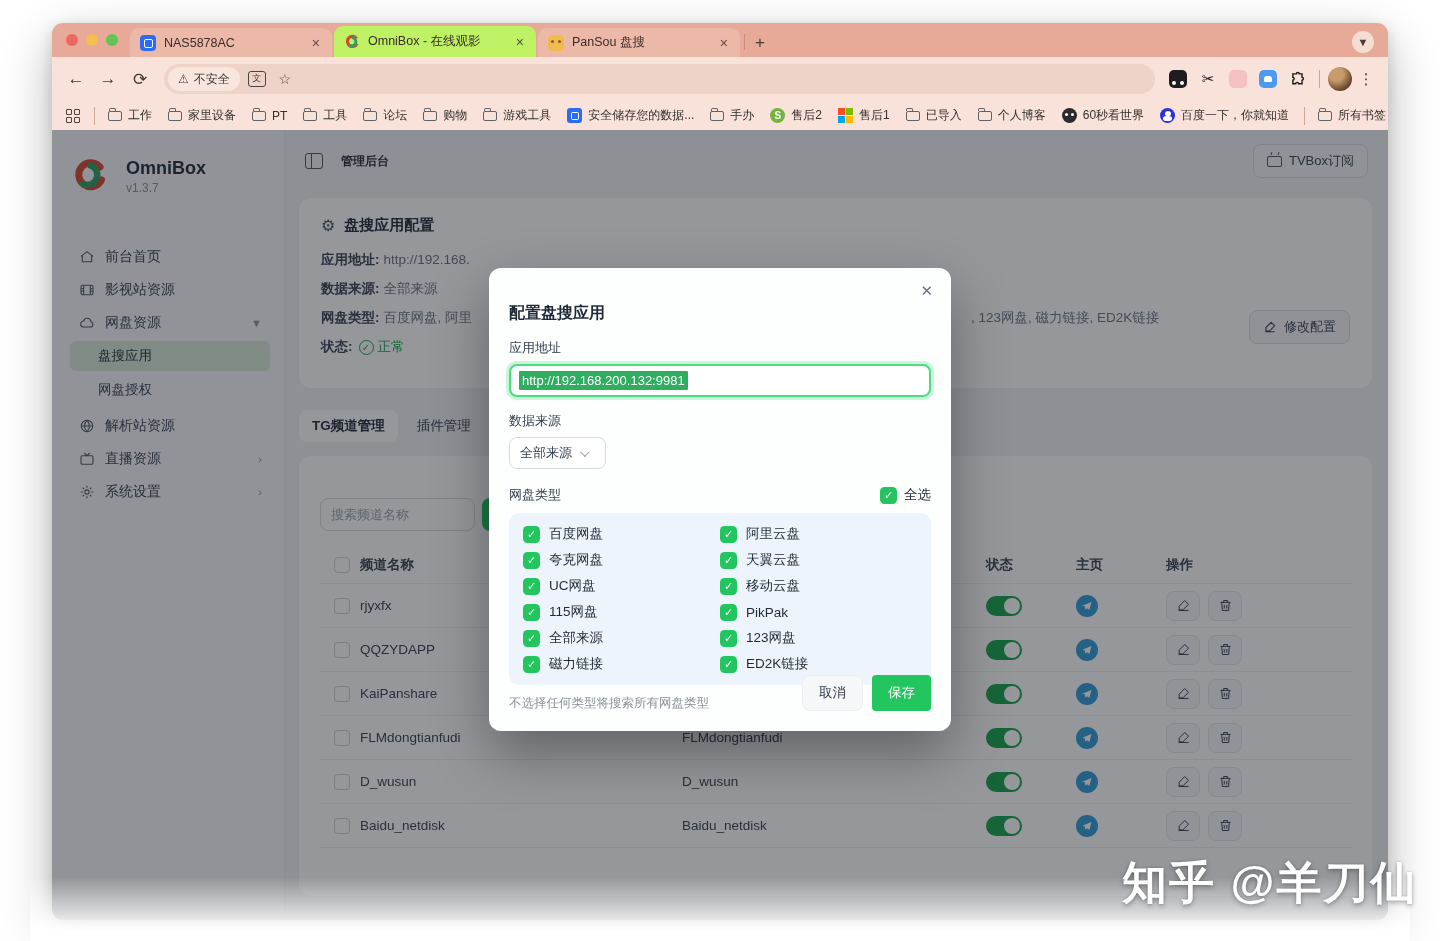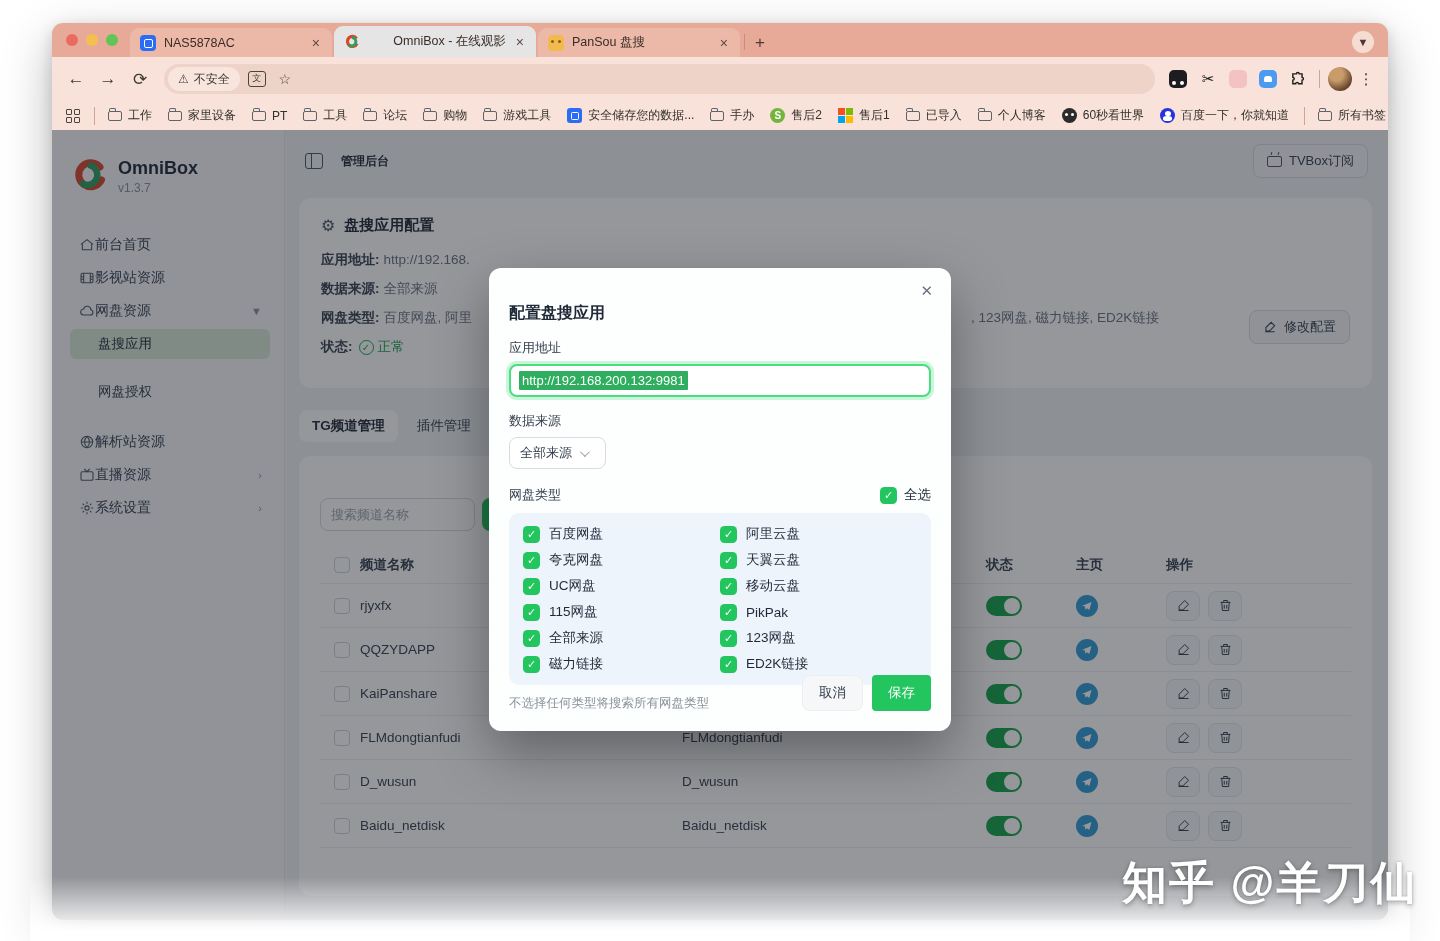--- a/index.html
+++ b/index.html
@@ -10,21 +10,21 @@
   .win { position:absolute; left:52px; top:23px; width:1336px; height:897px; border-radius:11px;
          background:#f8e2d9; box-shadow:0 18px 50px rgba(0,0,0,.28), 0 4px 14px rgba(0,0,0,.15); overflow:hidden; }
 
   
   .tabstrip { position:relative; height:34px; background:#e7aa98; display:flex; align-items:flex-end; }
   .tlights { display:flex; gap:8px; align-items:center; height:34px; padding:0 12px 0 14px; }
   .tlights span { width:12px; height:12px; border-radius:50%; }
   .tl-red{background:#ed6a5e;} .tl-yellow{background:#f5bf4f;} .tl-green{background:#61c554;}
   .tab { display:flex; align-items:center; gap:8px; height:29px; width:202px; padding:0 10px; border-radius:9px 9px 0 0;
          font-size:12.5px; color:#3a2d27; background:#ecb9a9; margin-right:2px; }
-  .tab.active { background:#e5e5e5; height:31px;text-align:right; }
+  .tab.active { background:#bef264; height:31px; }
   .tab .title { flex:1; white-space:nowrap; overflow:hidden; }
   .tab .x { color:#5c4a42; font-size:14px; padding:0 2px; cursor:default; }
   .fav { width:16px; height:16px; border-radius:4px; flex:none; position:relative; }
   .fav-q { background:#2a6df4; }
   .fav-q::before { content:""; position:absolute; left:4px; top:4px; width:7px; height:7px; border:1.6px solid #fff; border-radius:2px; }
   .fav-ps { background:#f2b94e; }
   .fav-ps::before { content:""; position:absolute; left:3px; top:5px; width:3px; height:3px; border-radius:50%; background:#8a5b1d; box-shadow:7px 0 0 #8a5b1d; }
   .newtab { font-size:17px; color:#4a3a33; padding:0 10px 4px 8px; }
   .tabsep { width:1px; height:16px; background:#c98f7e; margin:0 2px 7px 2px; }
   .tab-chevron { position:absolute; right:14px; top:8px; width:22px; height:22px; border-radius:50%; background:#f6ddd3;
@@ -62,29 +62,29 @@
   .ico-ms { display:grid; grid-template-columns:7px 7px; grid-gap:1px; }
   .ico-ms i { width:7px; height:7px; } .ms1{background:#f25022;} .ms2{background:#7fba00;} .ms3{background:#00a4ef;} .ms4{background:#ffb900;}
   .ico-panda { background:#2b2b2b; border-radius:50%; } .ico-panda::before{content:"";position:absolute;left:3px;top:5px;width:3px;height:3px;background:#fff;border-radius:50%;box-shadow:6px 0 0 #fff;}
   .ico-baidu { background:#2932e1; border-radius:50%; } .ico-baidu::before{content:"";position:absolute;left:4.5px;top:3px;width:6px;height:5px;background:#fff;border-radius:50% 50% 2px 2px;} .ico-baidu::after{content:"";position:absolute;left:3px;bottom:2.5px;width:9px;height:4.5px;background:#fff;border-radius:45%;}
   .bm-spacer { flex:1; }
 
   
   .content { position:absolute; left:0; top:107px; width:1336px; height:790px; display:flex; background:#f1f2f4; }
 
   .sidebar { width:233px; background:#f7f8fa; border-right:1px solid #e7e9ec; padding:26px 14px 0 18px; flex:none; }
-  .logo-row { display:flex; align-items:center; gap:8px; margin-bottom:32px; }
+  .logo-row { display:flex; align-items:center; gap:16px; margin-bottom:44px; }
   .logo-txt .name { font-size:18px; font-weight:bold; color:#1f2937; }
   .logo-txt .ver { font-size:12px; color:#8a929c; margin-top:2px; }
-  .menu-item { display:flex; align-items:center; height:33px; font-size:14px; color:#374151; padding:0 8px; border-radius:6px; }
+  .menu-item { display:flex; align-items:center; gap:10px; height:33px; font-size:14px; color:#374151; padding:0 8px; border-radius:6px; }
   .menu-item .lbl { flex:1; }
   .menu-item .chev { color:#8a929c; font-size:11px; }
   .mi-ico { width:17px; height:17px; flex:none; display:flex; align-items:center; justify-content:center; }
   .mi-ico svg { width:16px; height:16px; stroke:#4b5563; fill:none; stroke-width:1.6; }
-  .sub-item { height:30px; margin:2px 0 18px 0; padding-left:28px; display:flex; align-items:center; font-size:13.5px; color:#374151; border-radius:6px; }
+  .sub-item { height:30px; margin:2px 0 4px 0; padding-left:28px; display:flex; align-items:center; font-size:13.5px; color:#374151; border-radius:6px; }
   .sub-item.active { background:#d9e9d6; color:#1f2937; }
 
   .main { flex:1; min-width:0; position:relative; }
   .main-header { display:flex; align-items:center; height:46px; margin:8px 20px 0 20px; }
   .ph-toggle { width:18px; height:16px; border:1.6px solid #4b5563; border-radius:3px; position:relative; margin-right:18px; }
   .ph-toggle::before { content:""; position:absolute; left:4.5px; top:-1px; bottom:-1px; width:1.6px; background:#4b5563; }
   .page-title { font-size:12px; font-weight:bold; color:#1f2937; flex:1; }
   .btn-light { display:flex; align-items:center; gap:7px; background:#f5f6f7; border:1px solid #d8dbdf; border-radius:8px; padding:7px 13px; font-size:13px; color:#374151; }
   .tv-ico { width:15px; height:11px; border:1.5px solid #4b5563; border-radius:2px; position:relative; }
   .tv-ico::before { content:""; position:absolute; left:3px; top:-5px; width:6px; height:3px; border-left:1.5px solid #4b5563; border-right:1.5px solid #4b5563; transform:skewX(-14deg); }

